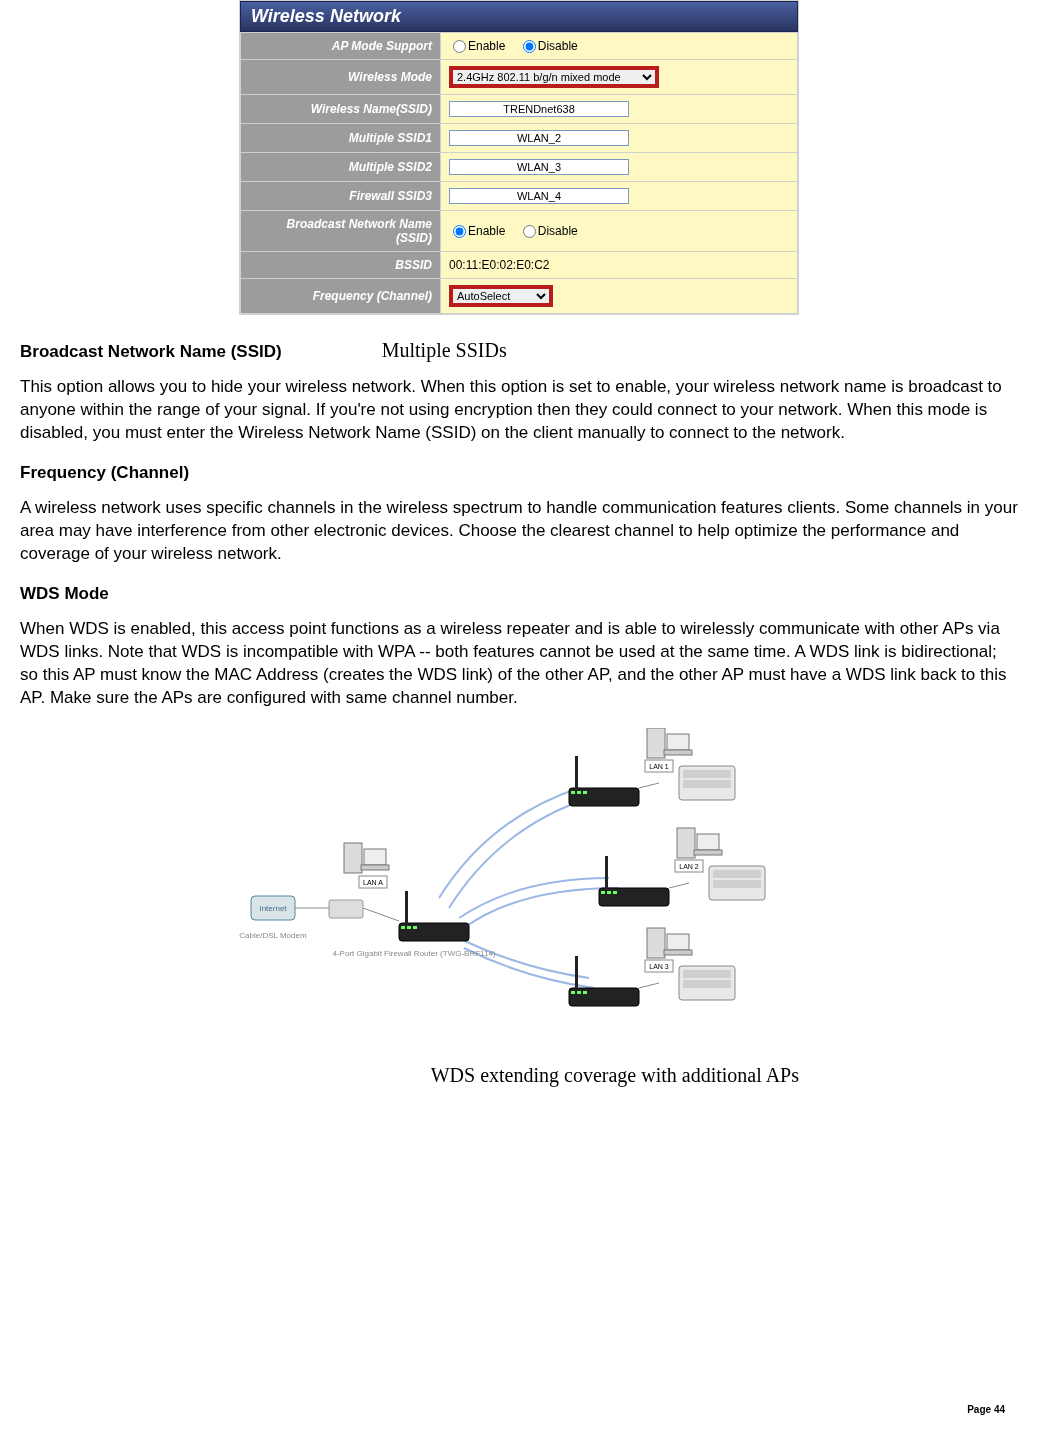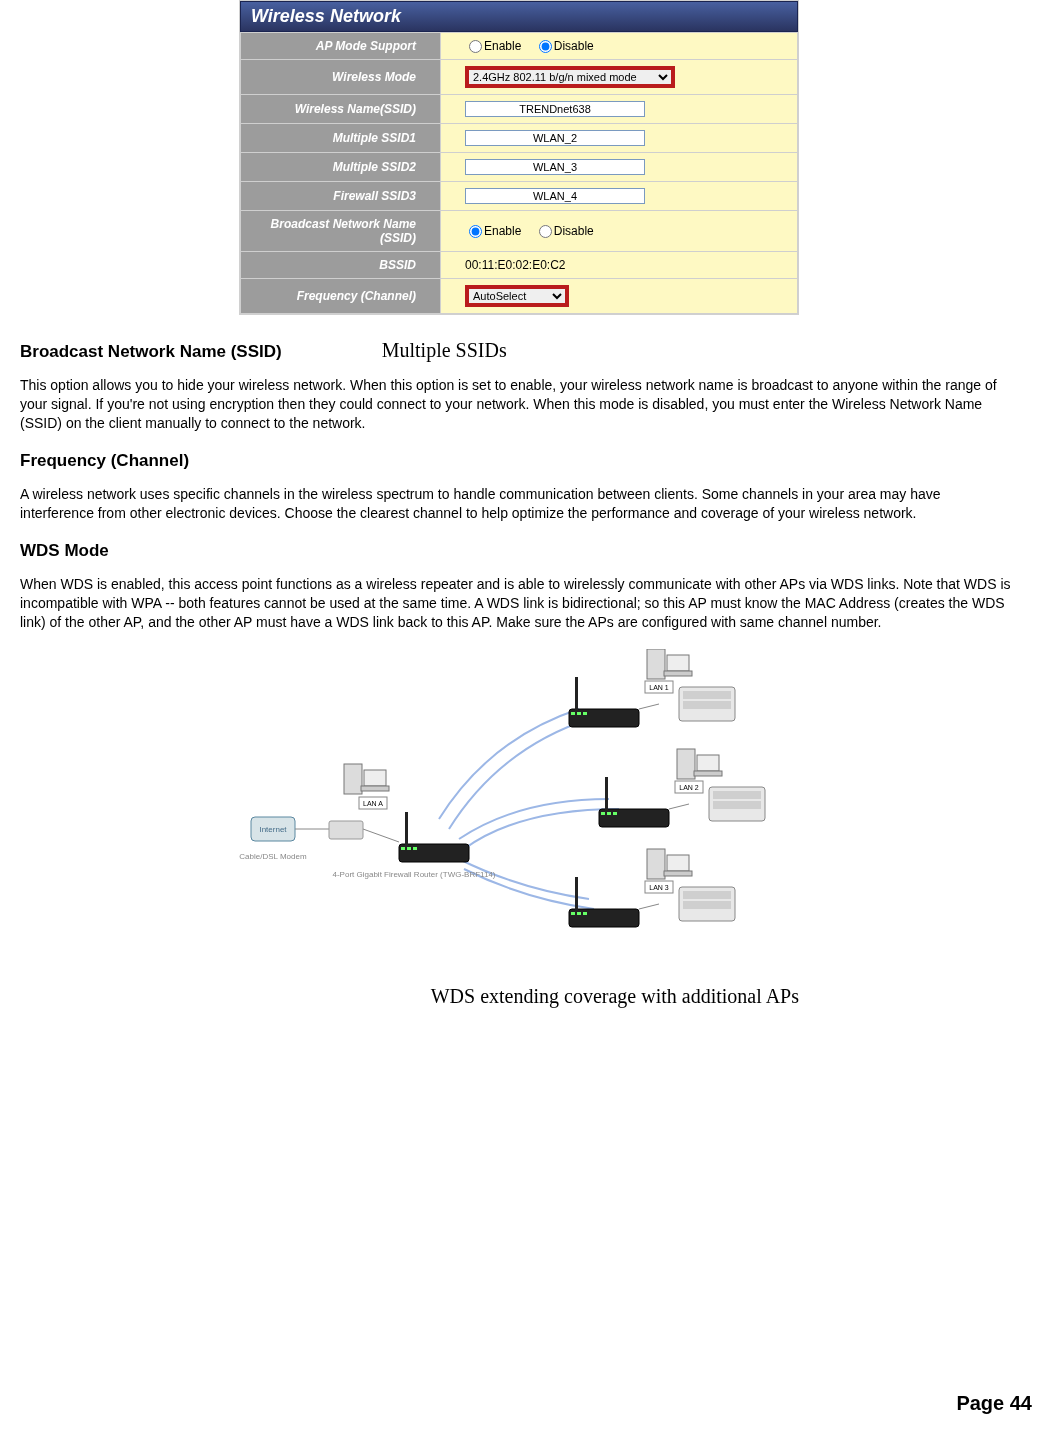--- a/index.html
+++ b/index.html
@@ -16,39 +16,39 @@
   .panel-header {
     background: linear-gradient(#4860a0,#2a3460);
     color: #fff;
     font-weight: bold;
     font-style: italic;
     font-size: 18px;
     padding: 4px 10px;
     border:1px solid #1a2450;
   }
   .panel-table { width:100%; border-collapse: collapse; font-size:12px;}
-  .panel-table td { border:1px solid #cfcfcf; padding:6px 24px; }
+  .panel-table td { border:1px solid #cfcfcf; padding:6px 8px; }
   .panel-table td.label {
     background:#9c9c9c; color:#fff; font-weight:bold; font-style:italic;
     text-align:right; width:200px;
   }
   .panel-table td.val { background:#fef9c3;}
   .txt-in { width: 180px; font-size:11px; padding:1px 3px; border:1px solid #7a9ac0;text-align:center;}
   .sel { font-size:11px; width:210px; border:4px solid #b91c1c;}
   .radio { margin:0 2px 0 4px; vertical-align:middle;}
   .radio + span { margin-right:10px;}
-  .body-text { font-size:14px; line-height:1.35; margin-bottom:18px;}
+  .body-text { font-size:17px; line-height:1.35; margin-bottom:18px;}
   .h-row { display:flex; align-items:baseline; gap:100px; margin-bottom:14px;}
   .h-bold { font-weight:bold; font-size:17px;}
   .h-serif { font-family: "Times New Roman", serif; font-size:20px;}
   .section-h { font-weight:bold; font-size:17px; margin-bottom:14px;}
   .diagram-wrap { width:560px; margin: 10px auto 10px auto; }
   .diagram-svg { display:block; width:100%;}
   .fig-caption { text-align:right; font-family:"Times New Roman",serif; font-size:20px; margin-top:6px;}
-  .page-num { position:absolute; right:6px; bottom:14px; font-size:20px;}
+  .page-num { position:absolute; right:33px; bottom:14px; font-size:10px;}
   .page-num b { font-weight:bold;}
 </style>
 </head>
 <body>
 
 <div class="panel-wrap">
   <div class="panel-header">Wireless Network</div>
   <table class="panel-table">
     <tbody>
         <tr>
@@ -106,21 +106,21 @@
 </div>
 
 <div class="h-row">
   <span class="h-bold">Broadcast Network Name (SSID)</span>
   <span class="h-serif">Multiple SSIDs</span>
 </div>
 
 <p class="body-text">This option allows you to hide your wireless network. When this option is set to enable, your wireless network name is broadcast to anyone within the range of your signal. If you're not using encryption then they could connect to your network. When this mode is disabled, you must enter the Wireless Network Name (SSID) on the client manually to connect to the network.</p>
 
 <div class="section-h">Frequency (Channel)</div>
-<p class="body-text">A wireless network uses specific channels in the wireless spectrum to handle communication between clients. Some channels in your area may have interference from other electronic devices. Choose the clearest channel to help optimize the performance and coverage of your wireless network.</p>
+<p class="body-text">A wireless network uses specific channels in the wireless spectrum to handle communication features clients. Some channels in your area may have interference from other electronic devices. Choose the clearest channel to help optimize the performance and coverage of your wireless network.</p>
 
 <div class="section-h">WDS Mode</div>
 <p class="body-text">When WDS is enabled, this access point functions as a wireless repeater and is able to wirelessly communicate with other APs via WDS links. Note that WDS is incompatible with WPA -- both features cannot be used at the same time. A WDS link is bidirectional; so this AP must know the MAC Address (creates the WDS link) of the other AP, and the other AP must have a WDS link back to this AP. Make sure the APs are configured with same channel number.</p>
 
 <div class="diagram-wrap">
 <svg class="diagram-svg" viewBox="0 0 560 330">
   <defs>
     <g id="ap">
       <rect x="0" y="10" width="70" height="18" rx="3" fill="#222" stroke="#000"></rect>
       <rect x="2" y="13" width="4" height="3" fill="#6f6"></rect>

